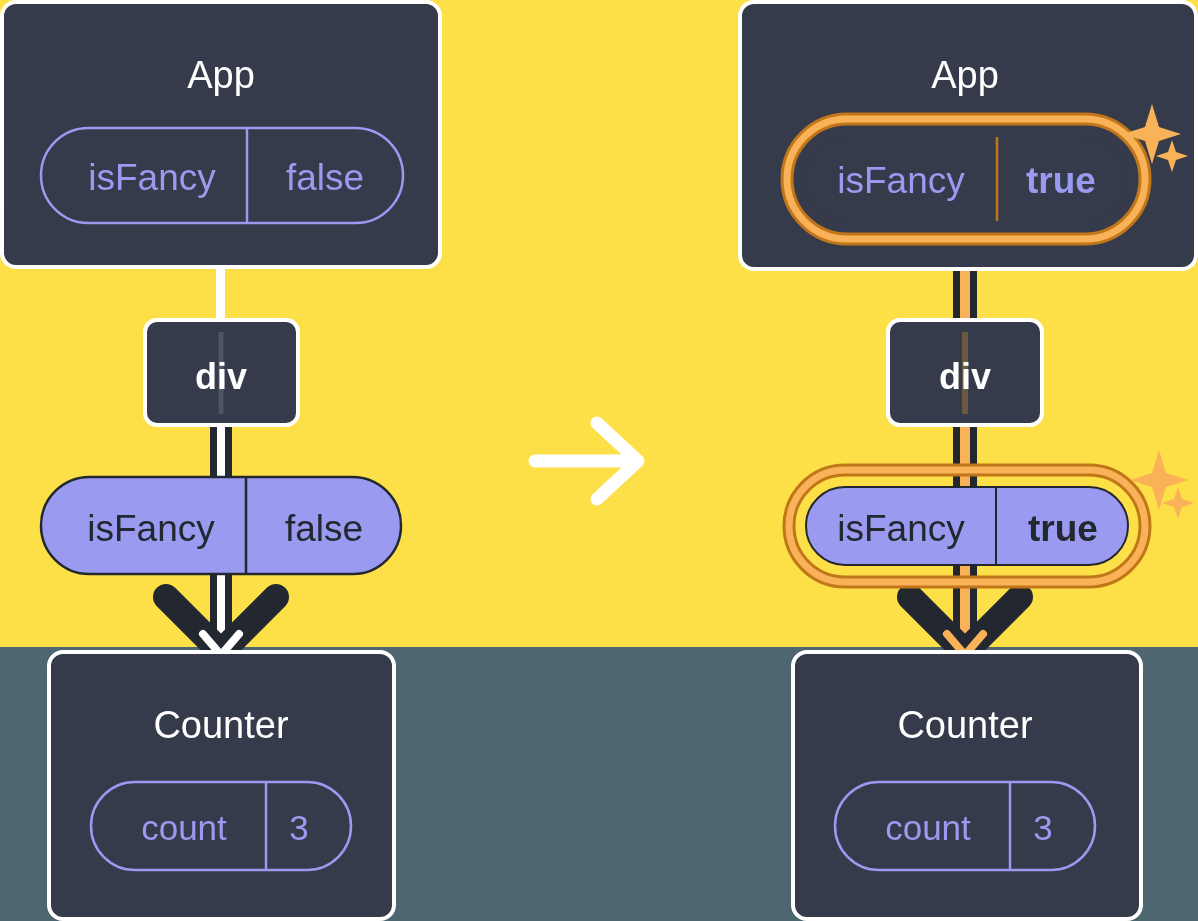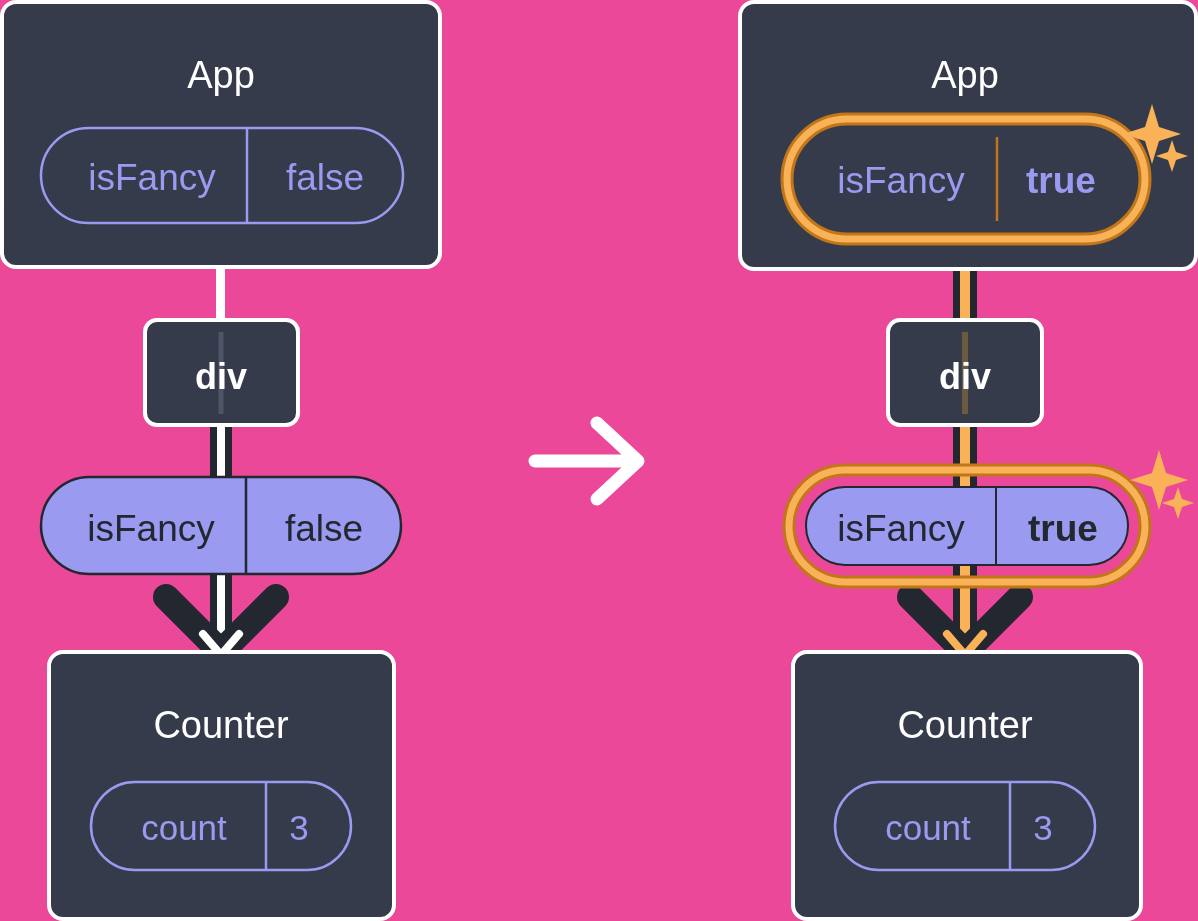--- a/index.html
+++ b/index.html
@@ -9,22 +9,22 @@
   }
   body {
     width: 1198px;
     height: 921px;
     overflow: hidden;
     font-family: "Liberation Sans", sans-serif;
   }
   #stage {
     position: relative;
     width: 1198px;
-    height: 921px;
-    background: #ec4899;
+    height: 647px;
+    background: #fde047;
   }
   #stage > svg {
     position: absolute;
     top: 0;
     left: 0;
   }
 </style>
 </head>
 <body>
 

